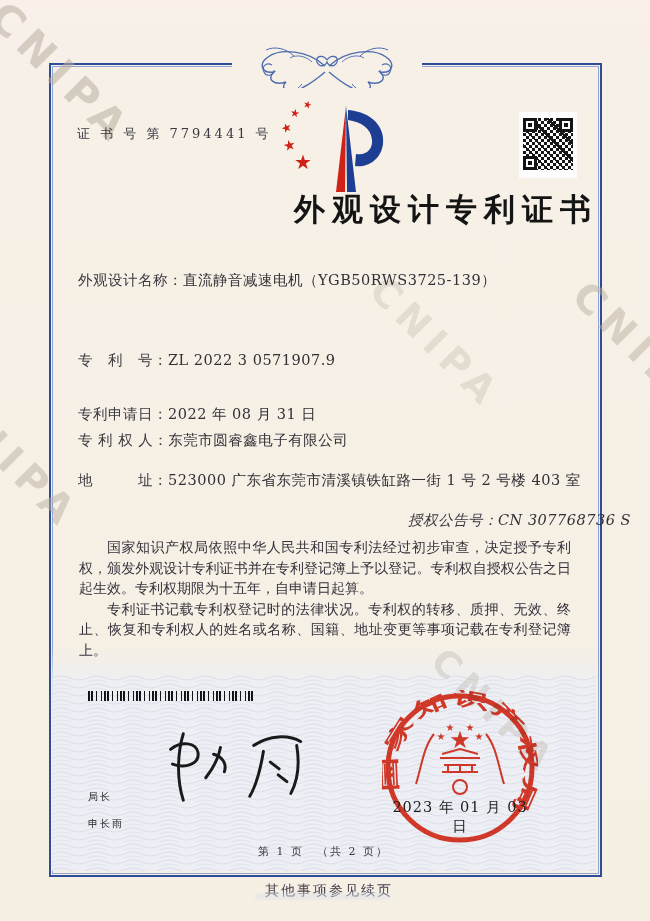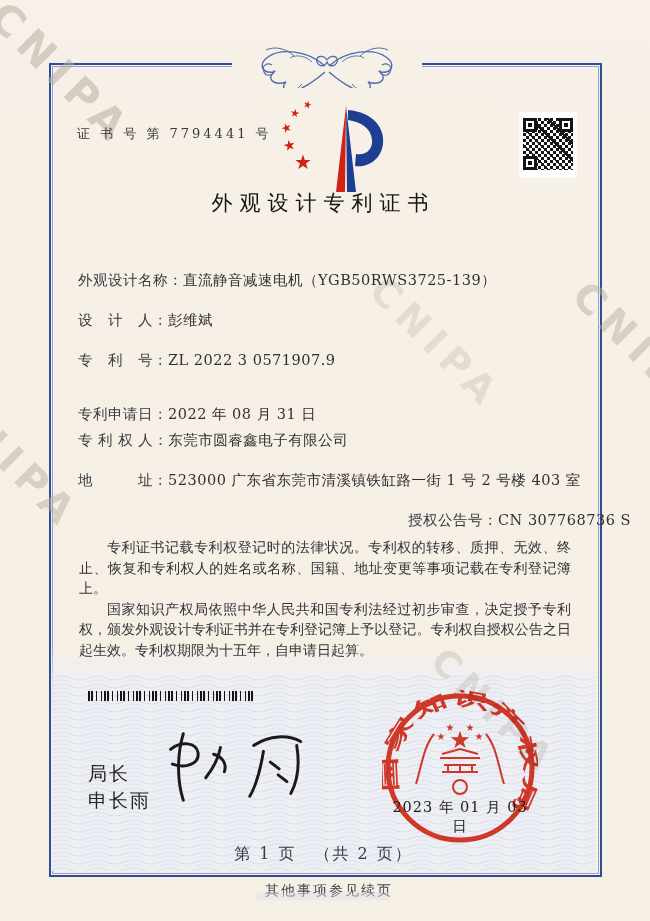--- a/index.html
+++ b/index.html
@@ -29,36 +29,36 @@
   .star{position:absolute;color:#cf2318;font-family:"DejaVu Sans",sans-serif;line-height:1;}
   .qr{position:absolute;left:519px;top:112px;width:58px;height:66px;background:#fdfdfd;}
   .qr-mods{position:absolute;left:4px;top:6px;width:50px;height:52px;
     background-image:
       repeating-linear-gradient(45deg,transparent 0 5px,#161616 5px 7px,transparent 7px 12px),
       repeating-conic-gradient(#161616 0% 25%,transparent 25% 50%);
     background-size:auto,6px 6px;}
   .finder{position:absolute;width:8px;height:8px;border:3px solid #141414;background:#fff;}
   .finder::after{content:"";position:absolute;inset:2px;background:#141414;}
   .f-tl{left:0;top:0;} .f-tr{right:0;top:0;} .f-bl{left:0;bottom:0;}
-  .title{position:absolute;left:49px;top:189px;width:549px;text-align:center;
-    font-size:21px;font-weight:normal;letter-spacing:7px;color:#141414;}
+  .title{position:absolute;left:49px;top:189px;width:549px;text-align:right;
+    font-size:31px;font-weight:bold;letter-spacing:7px;color:#141414;}
   .field{position:absolute;left:78px;right:58px;font-size:14.5px;color:#323036;letter-spacing:.5px;white-space:nowrap;}
   .field .lbl{color:#3a3840;margin-top:21px;}
-  .grant-no{position:absolute;left:330px;top:0;}
+  .grant-no{position:absolute;left:330px;top:0;font-style:italic;}
   .paras{position:absolute;left:79px;top:537px;width:492px;}
   .paras p{margin:0;font-size:14px;line-height:20.5px;text-indent:2em;text-align:justify;color:#35323c;}
   .barcode{position:absolute;left:88px;top:691px;width:165px;height:10px;
     background:repeating-linear-gradient(90deg,#141414 0 2px,transparent 2px 3px,#141414 3px 5px,transparent 5px 8px,#141414 8px 9px,transparent 9px 13px,#141414 13px 14px,transparent 14px 16px);}
-  .director{position:absolute;left:88px;top:760px;font-family:"DejaVu Sans","Liberation Sans",sans-serif;
-    font-size:19px;color:#222;line-height:27px;letter-spacing:2px;}
+  .director{position:absolute;left:88px;top:783px;font-family:"DejaVu Sans","Liberation Sans",sans-serif;
+    font-size:10px;color:#222;line-height:27px;letter-spacing:2px;}
   .sig{position:absolute;left:150px;top:722px;}
   .seal{position:absolute;left:382px;top:690px;width:156px;height:156px;mix-blend-mode:multiply;}
   .seal-date{position:absolute;left:382px;top:798px;width:156px;text-align:center;
     font-size:14.5px;color:#1c1c1c;letter-spacing:1px;}
-  .page-footer{position:absolute;left:49px;top:844px;width:549px;text-align:center;font-size:16px;color:#3a3840;letter-spacing:2px;}
+  .page-footer{position:absolute;left:49px;top:844px;width:549px;text-align:center;font-size:11px;color:#3a3840;letter-spacing:2px;}
   .cont-note{position:absolute;left:4px;top:882px;width:650px;text-align:center;font-size:14px;color:#46434e;letter-spacing:2px;}
   .smudge{position:absolute;left:255px;top:893px;width:135px;height:7px;background:#dfe2ec;opacity:.45;border-radius:4px;filter:blur(1px);}
 </style>
 </head>
 <body>
 
 <div class="page">
 
   <div class="frame">
     <div class="frame-inner"></div>
@@ -116,44 +116,41 @@
       <div class="finder f-tr"></div>
       <div class="finder f-bl"></div>
     </div>
   </div>
 
   <div class="title">外观设计专利证书</div>
 
   <div class="field" style="top:271px">
     <span class="lbl">外观设计名称：</span><span class="val">直流静音减速电机（YGB50RWS3725-139）</span>
   </div>
-  <div class="field" style="top:311px">
-    <span class="lbl">设　计　人：</span><span class="val">彭维斌</span>
-  </div>
   <div class="field" style="top:351px">
     <span class="lbl">专　利　号：</span><span class="val">ZL 2022 3 0571907.9</span>
   </div>
   <div class="field" style="top:405px">
     <span class="lbl">专利申请日：</span><span class="val">2022 年 08 月 31 日</span>
   </div>
   <div class="field" style="top:431px">
     <span class="lbl">专 利 权 人：</span><span class="val">东莞市圆睿鑫电子有限公司</span>
   </div>
   <div class="field" style="top:471px">
     <span class="lbl">地　　　址：</span><span class="val">523000 广东省东莞市清溪镇铁缸路一街 1 号 2 号楼 403 室</span>
   </div>
   <div class="field" style="top:511px">
     <span class="grant-no">
       <span class="lbl">授权公告号：</span><span class="val">CN 307768736 S</span>
     </span>
   </div>
 
   <div class="paras">
+    <p>国家知识产权局依照中华人民共和国专利法经过初步审查，决定授予专利权，颁发外观设计专利证书并在专利登记簿上予以登记。专利权自授权公告之日起生效。专利权期限为十五年，自申请日起算。</p>
     <p>专利证书记载专利权登记时的法律状况。专利权的转移、质押、无效、终止、恢复和专利权人的姓名或名称、国籍、地址变更等事项记载在专利登记簿上。</p>
-    <p>国家知识产权局依照中华人民共和国专利法经过初步审查，决定授予专利权，颁发外观设计专利证书并在专利登记簿上予以登记。专利权自授权公告之日起生效。专利权期限为十五年，自申请日起算。</p>
   </div>
 
   <div class="barcode"></div>
 
   <div class="director">
     <div>局长</div>
     <div>申长雨</div>
   </div>
 
   <svg class="sig" width="180" height="88" viewBox="0 0 160 90">

